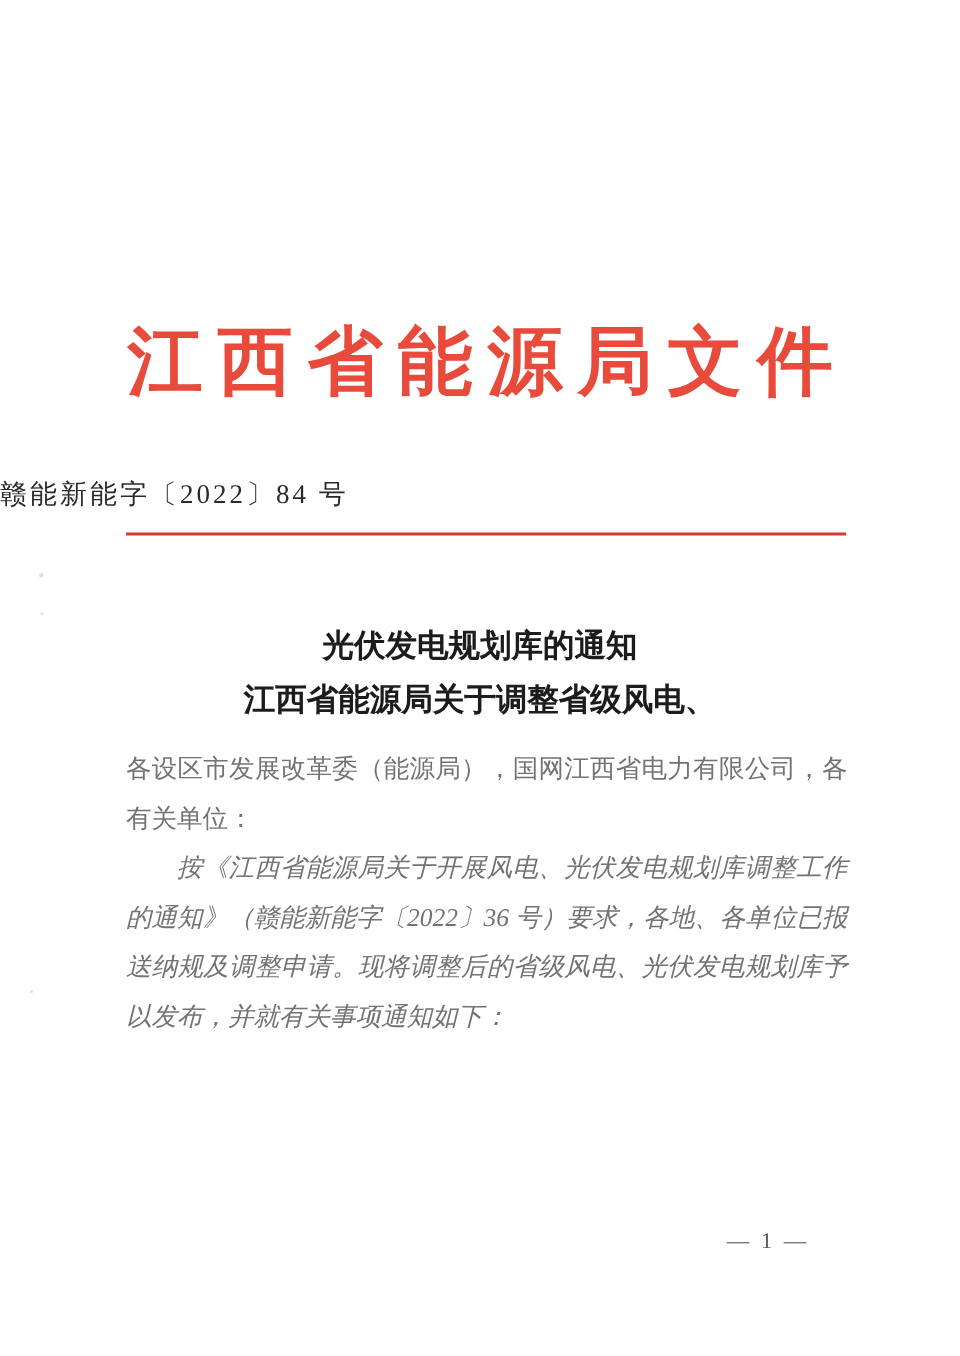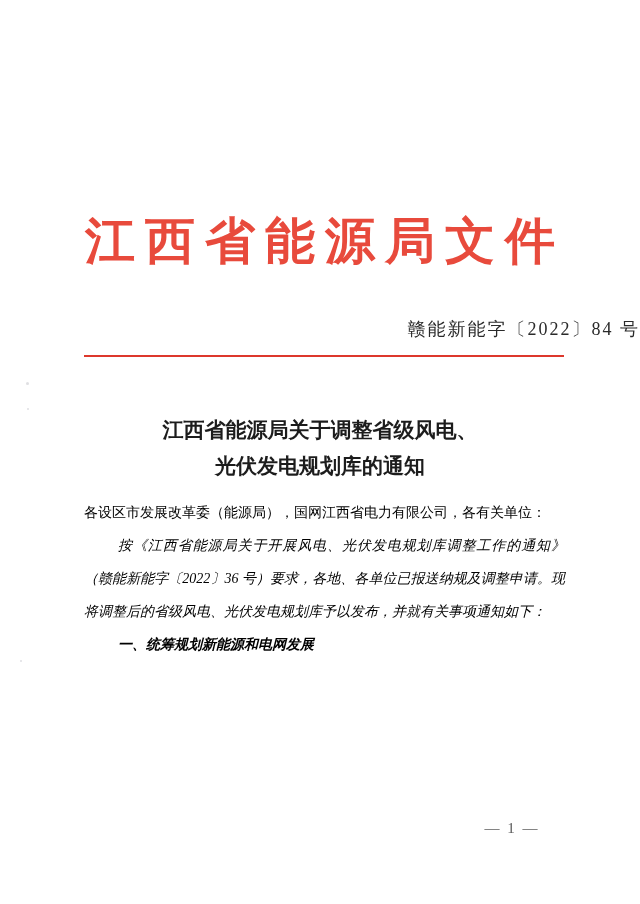--- a/index.html
+++ b/index.html
@@ -22,21 +22,21 @@
     font-weight: bold;
     color: #e84a3c;
     letter-spacing: 10px;
     text-indent: 10px;
     white-space: nowrap;
     line-height: 62px;
   }
   .doc-number {
     position: absolute;
     top: 316px; left: 0; right: 0;
-    text-align: right;
+    text-align: left;
     font-size: 18px;
     color: #2a2a2a;
     letter-spacing: 2px;
     line-height: 26px;
   }
   .red-rule {
     position: absolute;
     top: 355px; left: 84px;
     width: 480px; height: 2px;
     background: #dd382c;
@@ -47,23 +47,23 @@
     text-align: center;
     font-size: 21px;
     font-weight: bold;
     color: #1c1c1c;
     line-height: 36px;
   }
   .body-text {
     position: absolute;
     top: 496px; left: 84px;
     width: 481px;
-    font-size: 14px;
+    font-size: 17px;
     line-height: 33px;
-    color: #000000;
+    color: #737373;
     text-align: justify;
   }
   .body-text p { margin: 0; }
   .indent { text-indent: 34px; font-style: italic; }
   .heading { font-weight: bold; }
   .page-number {
     position: absolute;
     top: 820px; left: 458px;
     width: 108px;
     text-align: center;
@@ -87,28 +87,27 @@
 
 <div class="page">
 
   <div class="red-title">江西省能源局文件</div>
 
   <div class="doc-number">赣能新能字〔2022〕84 号</div>
 
   <div class="red-rule"></div>
 
   <div class="doc-title">
+    <div>光伏发电规划库的通知</div>
     <div>江西省能源局关于调整省级风电、</div>
-    <div>光伏发电规划库的通知</div>
   </div>
 
   <div class="body-text">
     <p class="salutation">各设区市发展改革委（能源局），国网江西省电力有限公司，各有关单位：</p>
     <p class="indent">按《江西省能源局关于开展风电、光伏发电规划库调整工作的通知》（赣能新能字〔2022〕36 号）要求，各地、各单位已报送纳规及调整申请。现将调整后的省级风电、光伏发电规划库予以发布，并就有关事项通知如下：</p>
-    <p class="indent heading">一、统筹规划新能源和电网发展</p>
   </div>
 
   <div class="page-number">— 1 —</div>
 
   <div class="speck speck-1"></div>
   <div class="speck speck-2"></div>
   <div class="speck speck-3"></div>
 
 </div>
 

